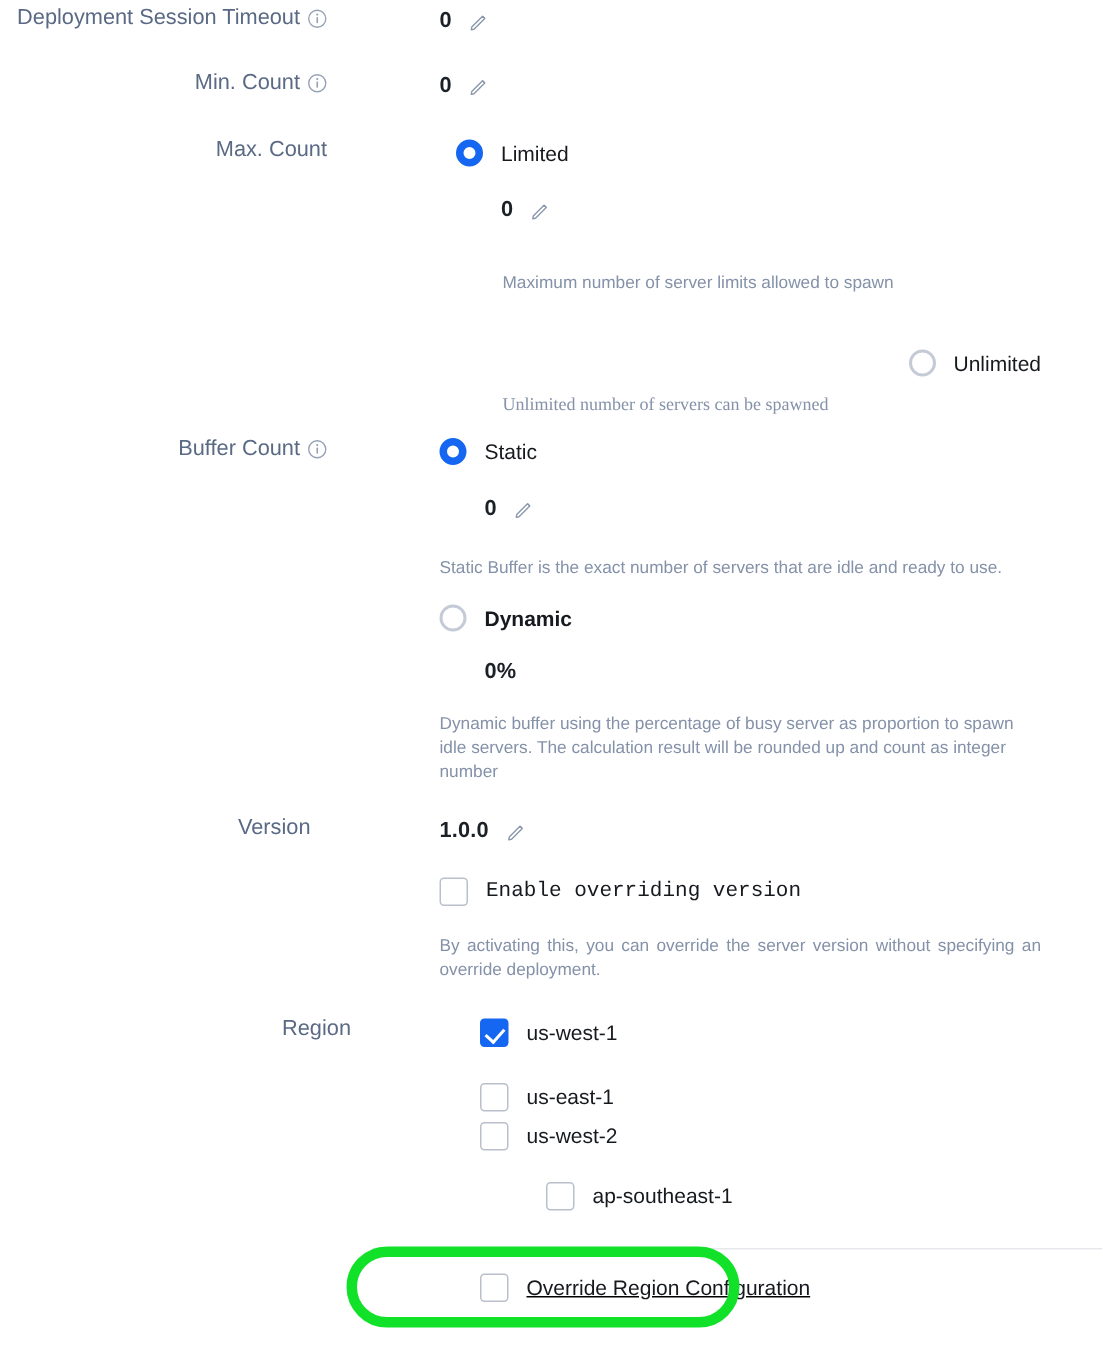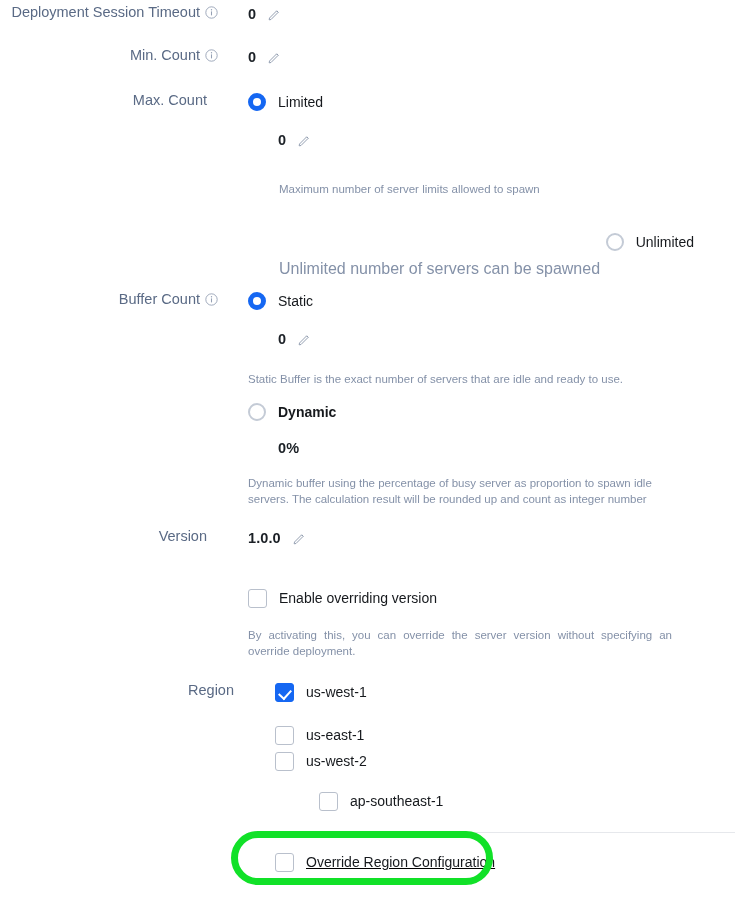--- a/index.html
+++ b/index.html
@@ -19,20 +19,21 @@
   .form {
     position: relative;
     width: 735px;
   }
 
   
   .row {
     display: flex;
     align-items: flex-start;
     width: 694px;
+    gap: 45px;
   }
   .label-col {
     width: 222px;
     flex: 0 0 222px;
     display: flex;
     justify-content: flex-end;
     align-items: center;
     gap: 5px;
     padding-right: 4px;
   }
@@ -211,21 +212,21 @@
           <svg viewBox="0 0 18 18" width="15" height="15">
               <path d="M3 13.2 L11.6 4.6 L13.4 6.4 L4.8 15 L2.6 15.4 Z" fill="none" stroke="#8b97ab" stroke-width="1.1" stroke-linejoin="round"></path>
               <path d="M11.6 4.6 L13.4 6.4" stroke="#8b97ab" stroke-width="1.1"></path>
             </svg>
         </span>
       </div>
     </div>
   </div>
 
   <div class="row" style="margin-top:23px;">
-    <div class="label-col" style="padding-right:15px;">
+    <div class="label-col" style="padding-right:15px;margin-left:11px;">
       <span class="label-text">Max. Count</span>
     </div>
     <div class="ctrl-col">
 
       <div class="opt-line">
         <span class="radio checked"></span>
         <span class="opt-label">Limited</span>
       </div>
 
       <div class="value-line sub" style="margin-top:16px;">
@@ -238,21 +239,21 @@
         </span>
       </div>
 
       <div class="helper sub2" style="margin-top:30px;">Maximum number of server limits allowed to spawn</div>
 
       <div class="opt-line" style="margin-top:34px;justify-content:flex-end;">
         <span class="radio"></span>
         <span class="opt-label">Unlimited</span>
       </div>
 
-      <div class="helper sub2" style="margin-top:8px; font-size:16px;">Unlimited number of servers can be spawned</div>
+      <div class="helper sub2" style="margin-top:8px; font-size:12px;font-family:Liberation Serif, serif;">Unlimited number of servers can be spawned</div>
     </div>
   </div>
 
   <div class="row" style="margin-top:13px;">
     <div class="label-col">
       <span class="label-text">Buffer Count</span>
       <span class="info-icon" title="info">
         <svg viewBox="0 0 16 16" width="13" height="13">
             <circle cx="8" cy="8" r="7" fill="none" stroke="#94a0b4" stroke-width="1.1"></circle>
             <circle cx="8" cy="4.6" r="0.85" fill="#94a0b4"></circle>
@@ -300,21 +301,21 @@
       <div class="value-line">
         <span class="value-text">1.0.0</span>
         <span class="pencil-icon">
           <svg viewBox="0 0 18 18" width="15" height="15">
               <path d="M3 13.2 L11.6 4.6 L13.4 6.4 L4.8 15 L2.6 15.4 Z" fill="none" stroke="#8b97ab" stroke-width="1.1" stroke-linejoin="round"></path>
               <path d="M11.6 4.6 L13.4 6.4" stroke="#8b97ab" stroke-width="1.1"></path>
             </svg>
         </span>
       </div>
 
-      <div class="opt-line" style="margin-top:38px;">
+      <div class="opt-line" style="margin-top:18px;font-family:Liberation Mono, monospace;">
         <span class="checkbox"></span>
         <span class="opt-label">Enable overriding version</span>
       </div>
 
       <div class="helper justify" style="margin-top:18px; max-width:424px;">By activating this, you can override the server version without specifying an override deployment.</div>
     </div>
   </div>
 
 
   <div class="row" style="margin-top:22px;padding-left:27px;">

